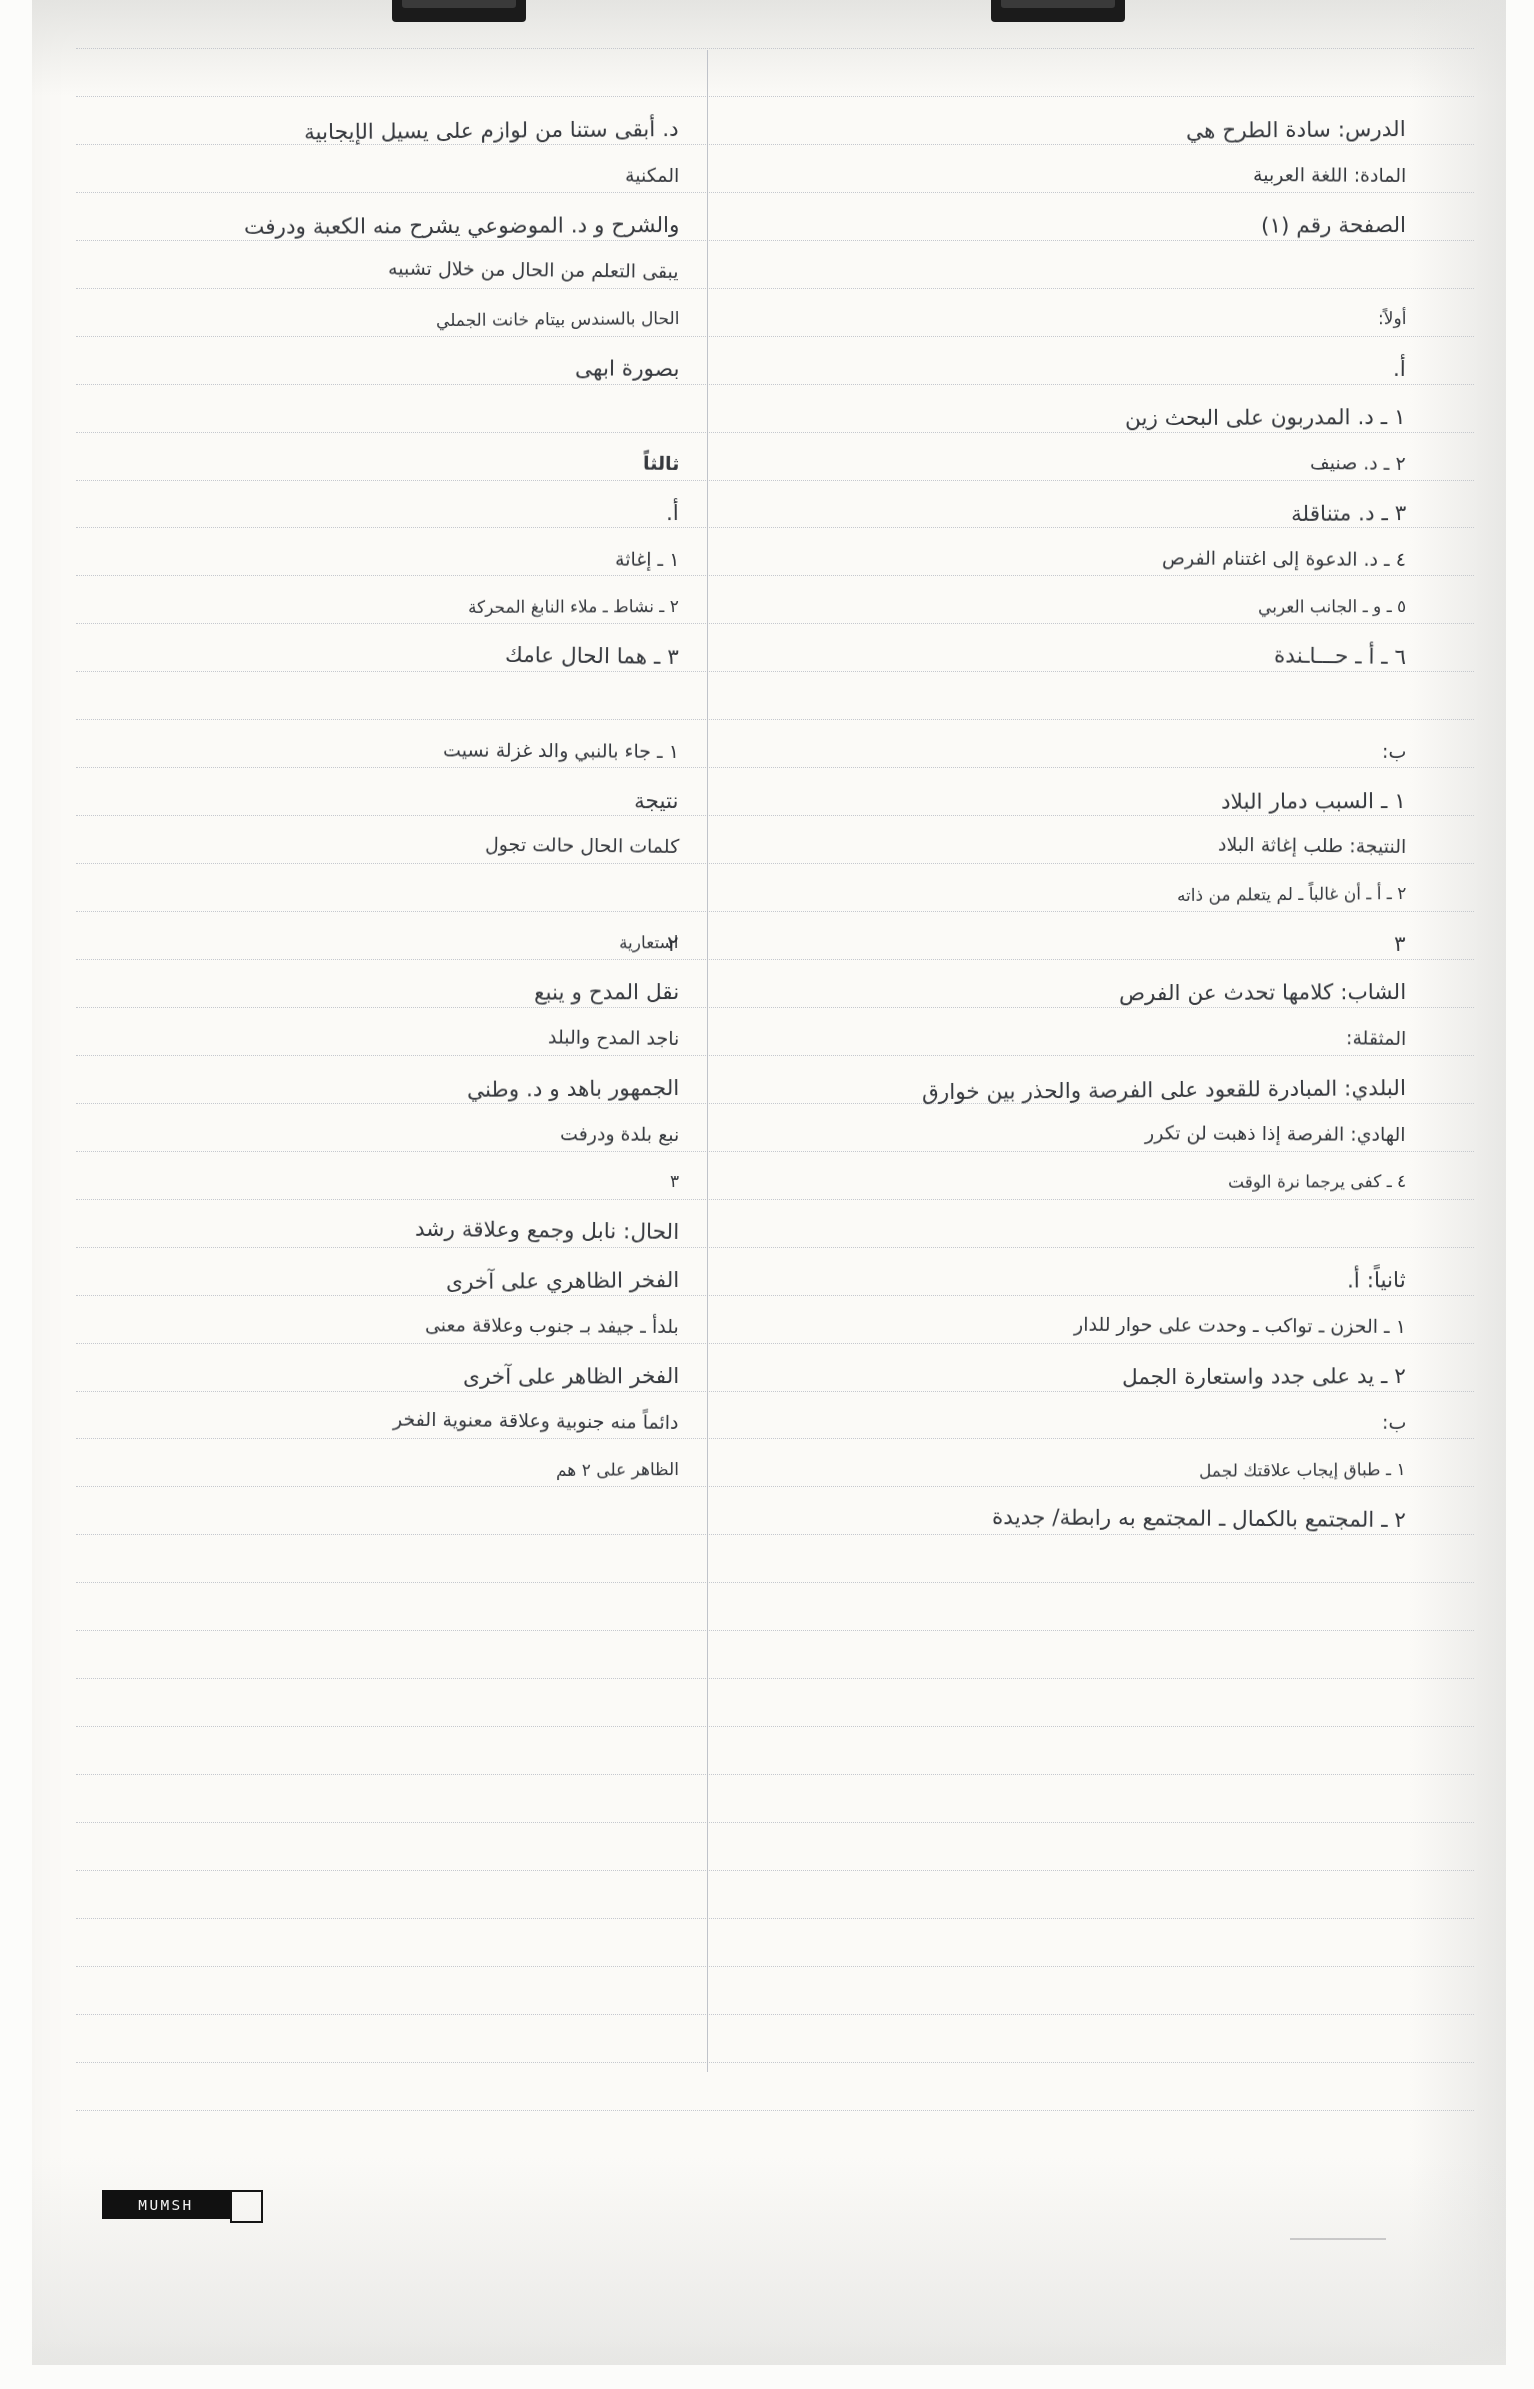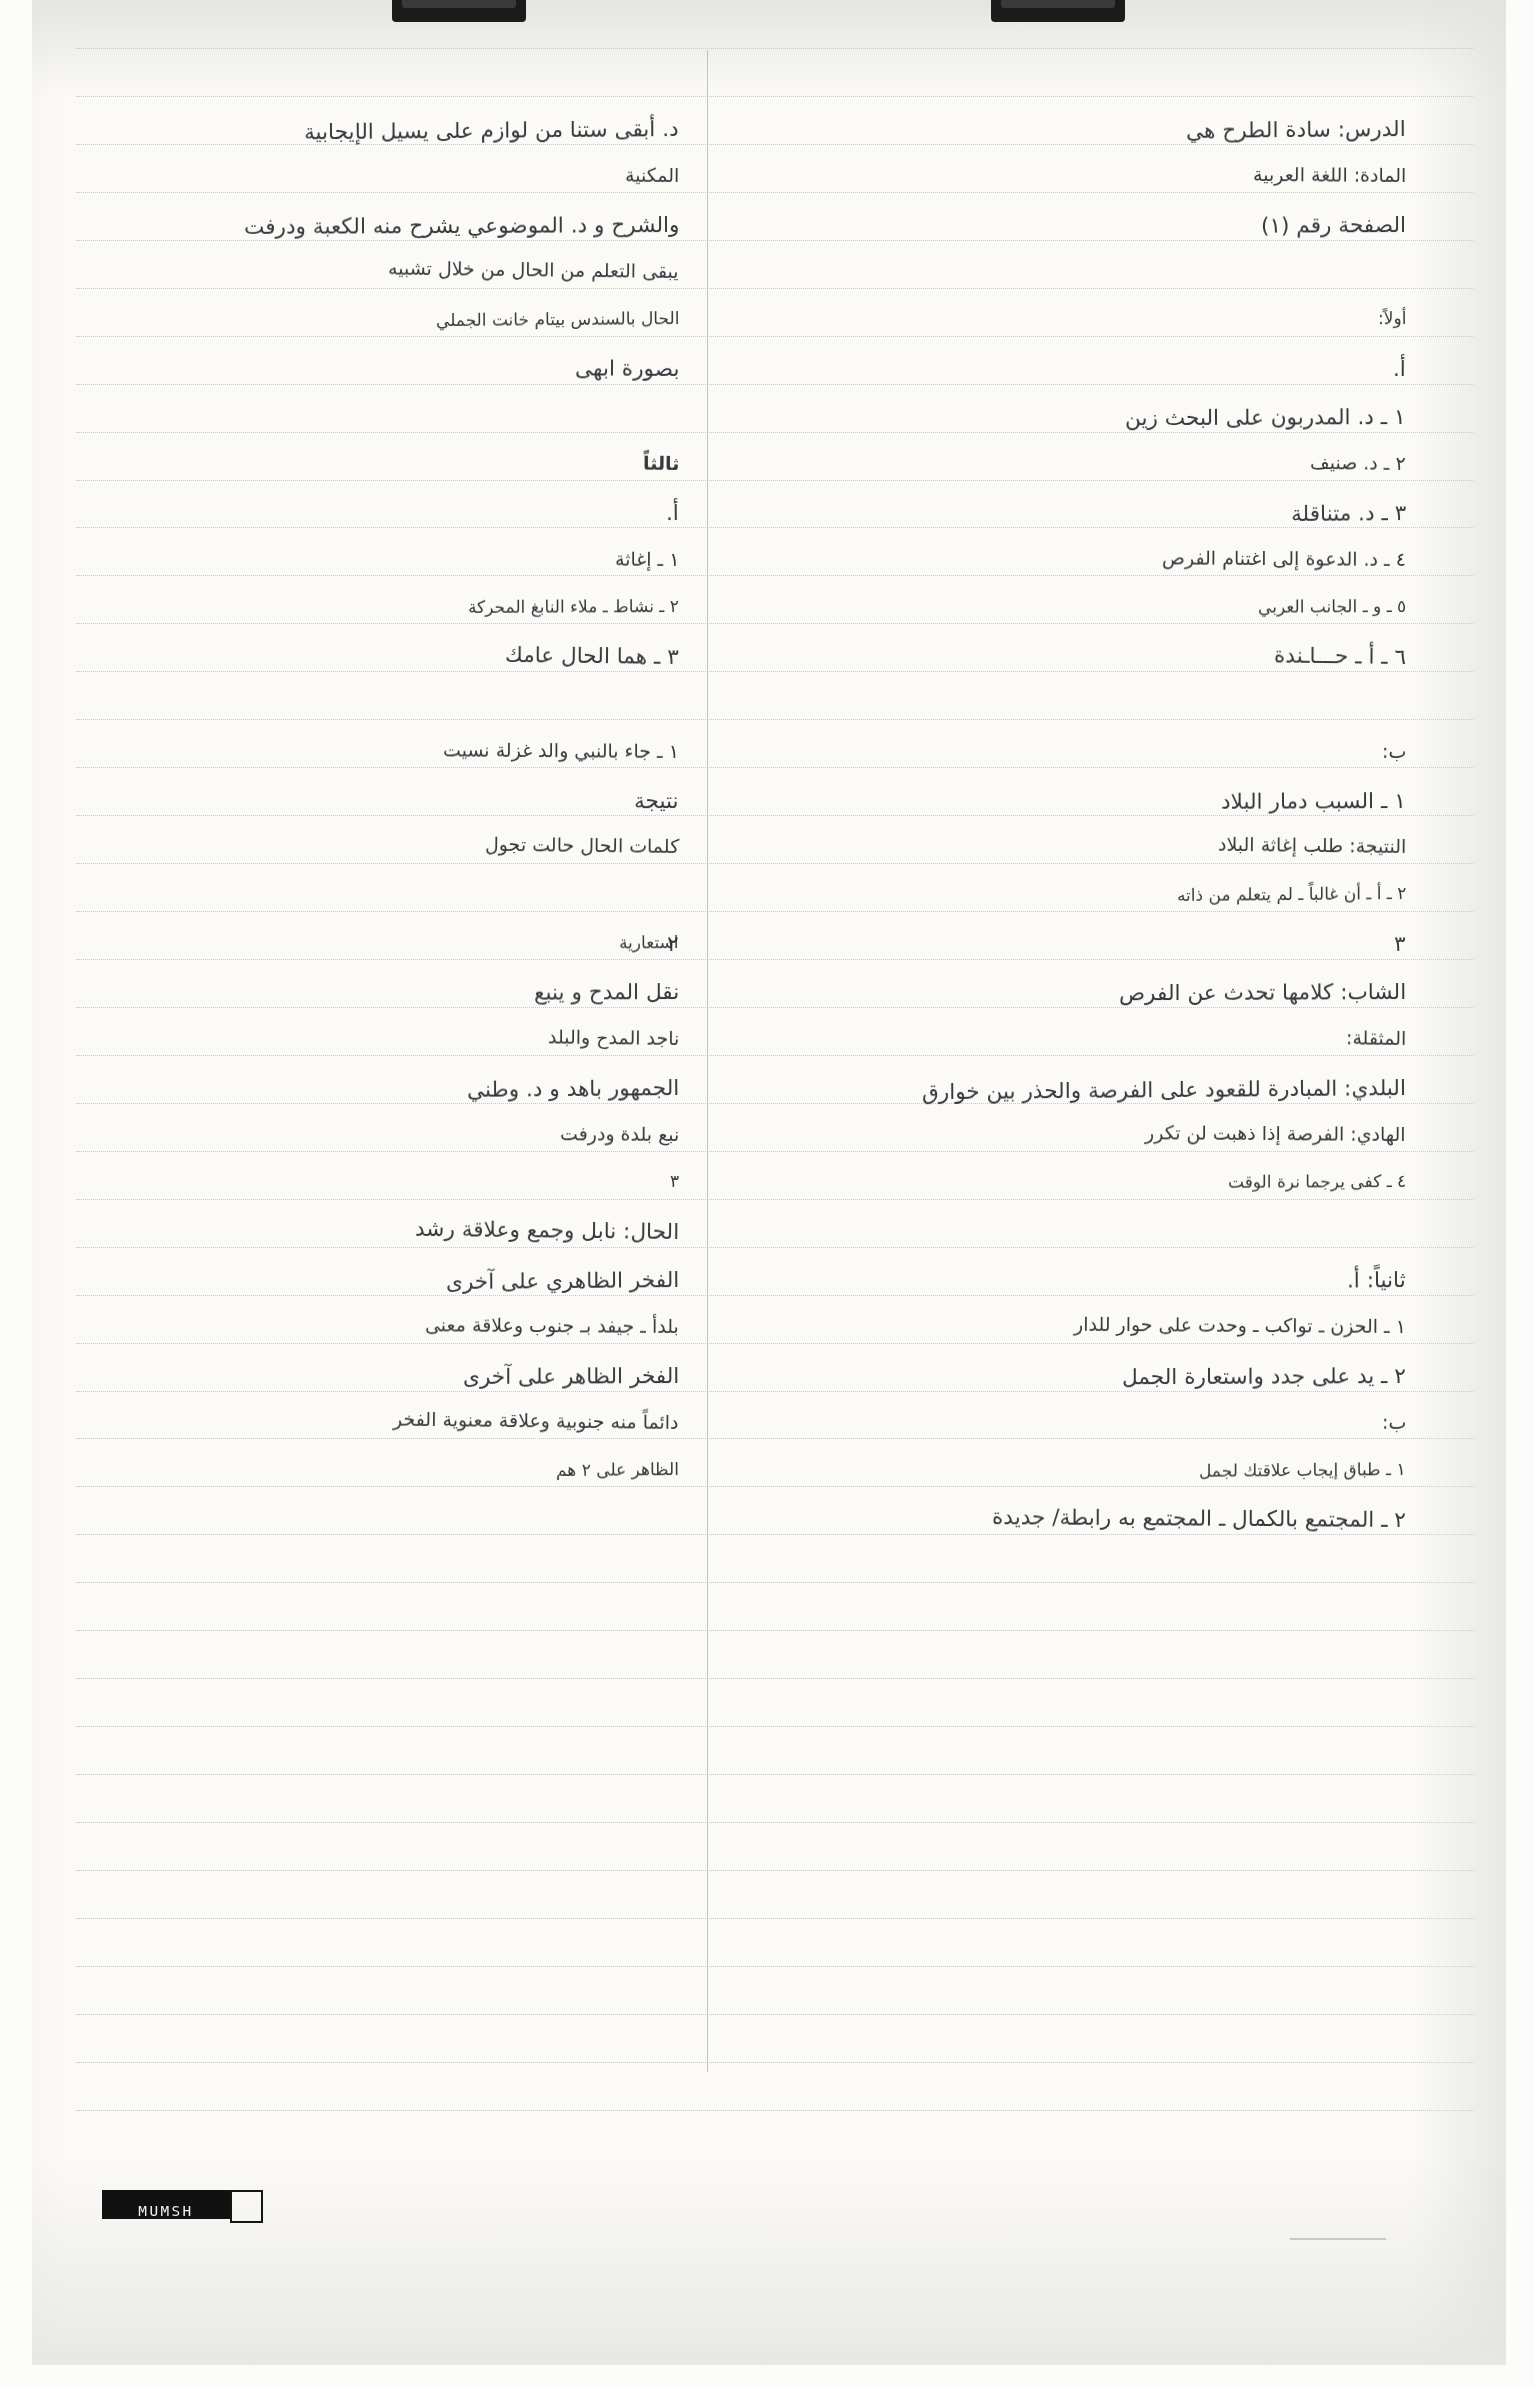--- a/index.html
+++ b/index.html
@@ -117,21 +117,21 @@
   .r4 { transform: rotate(0.7deg); }
   
   .stamp {
     position: absolute;
     left: 70px;
     top: 2190px;
     width: 128px;
     height: 29px;
     background: #111;
     display: flex;
-    align-items: flex-end;
+    align-items: center;
     justify-content: center;
   }
   .stamp span {
     color: #f2f2f2;
     font-family: "DejaVu Sans Mono", monospace;
     font-size: 14.4px;
     letter-spacing: 2.4px;
   }
   .stamp-box {
     position: absolute;

